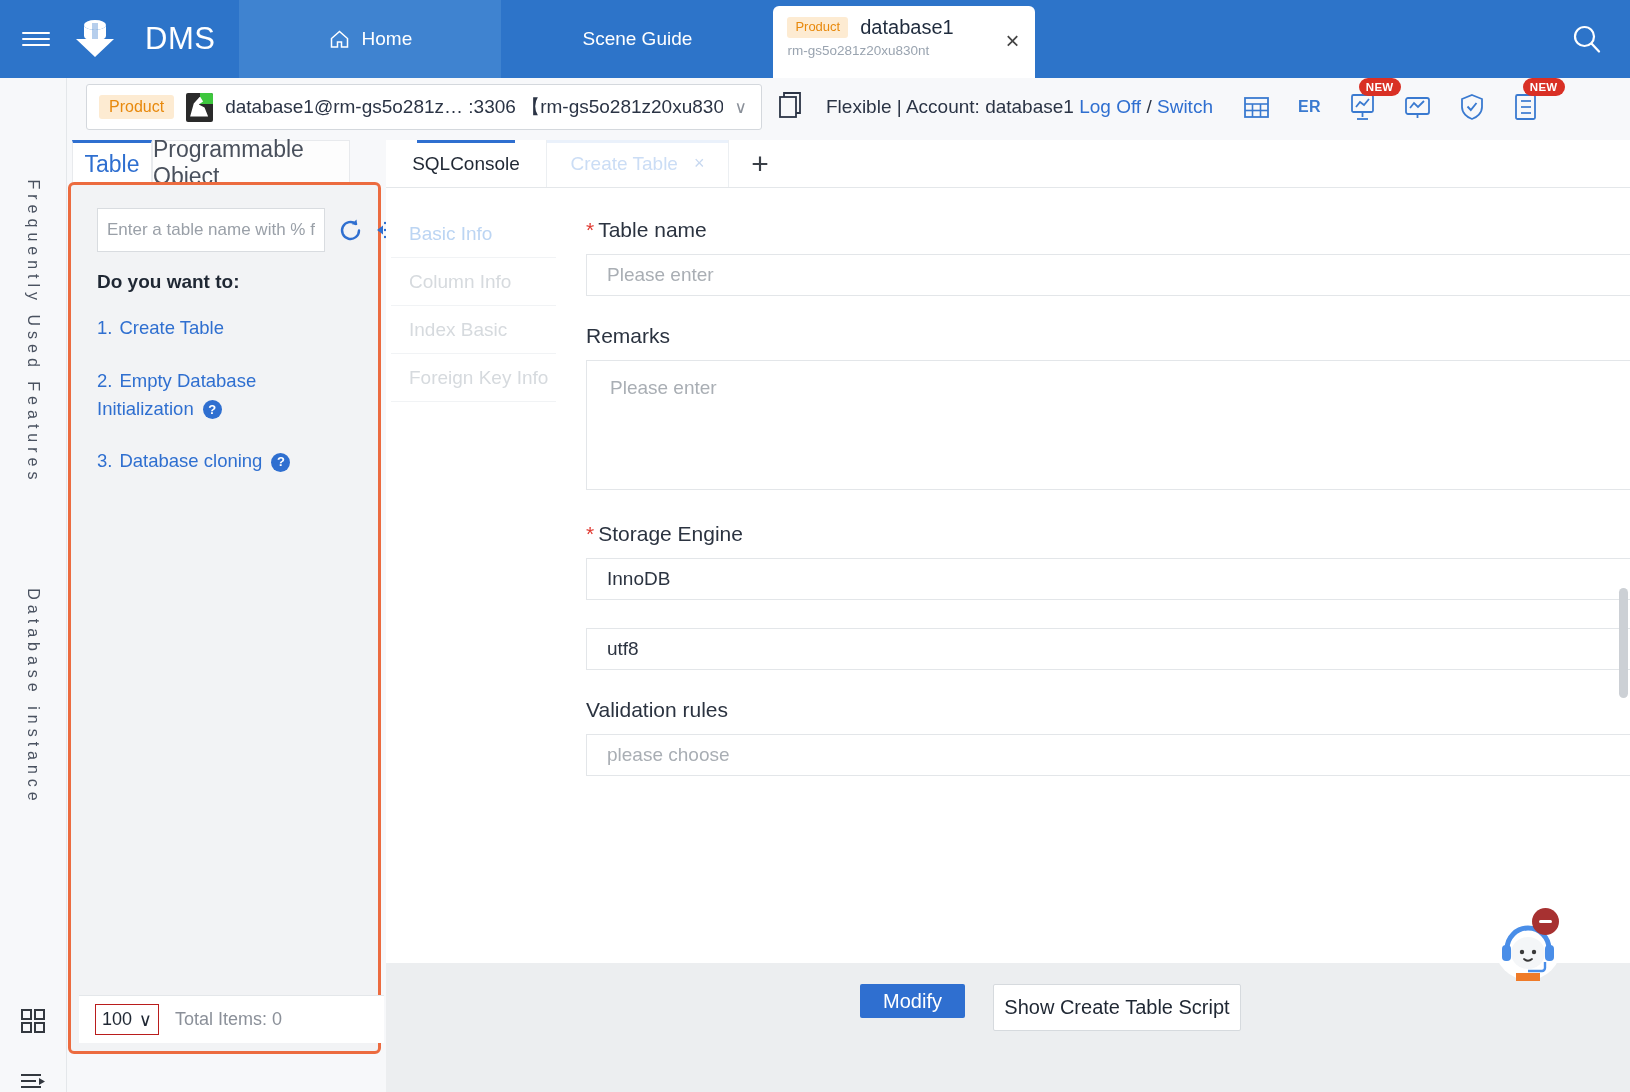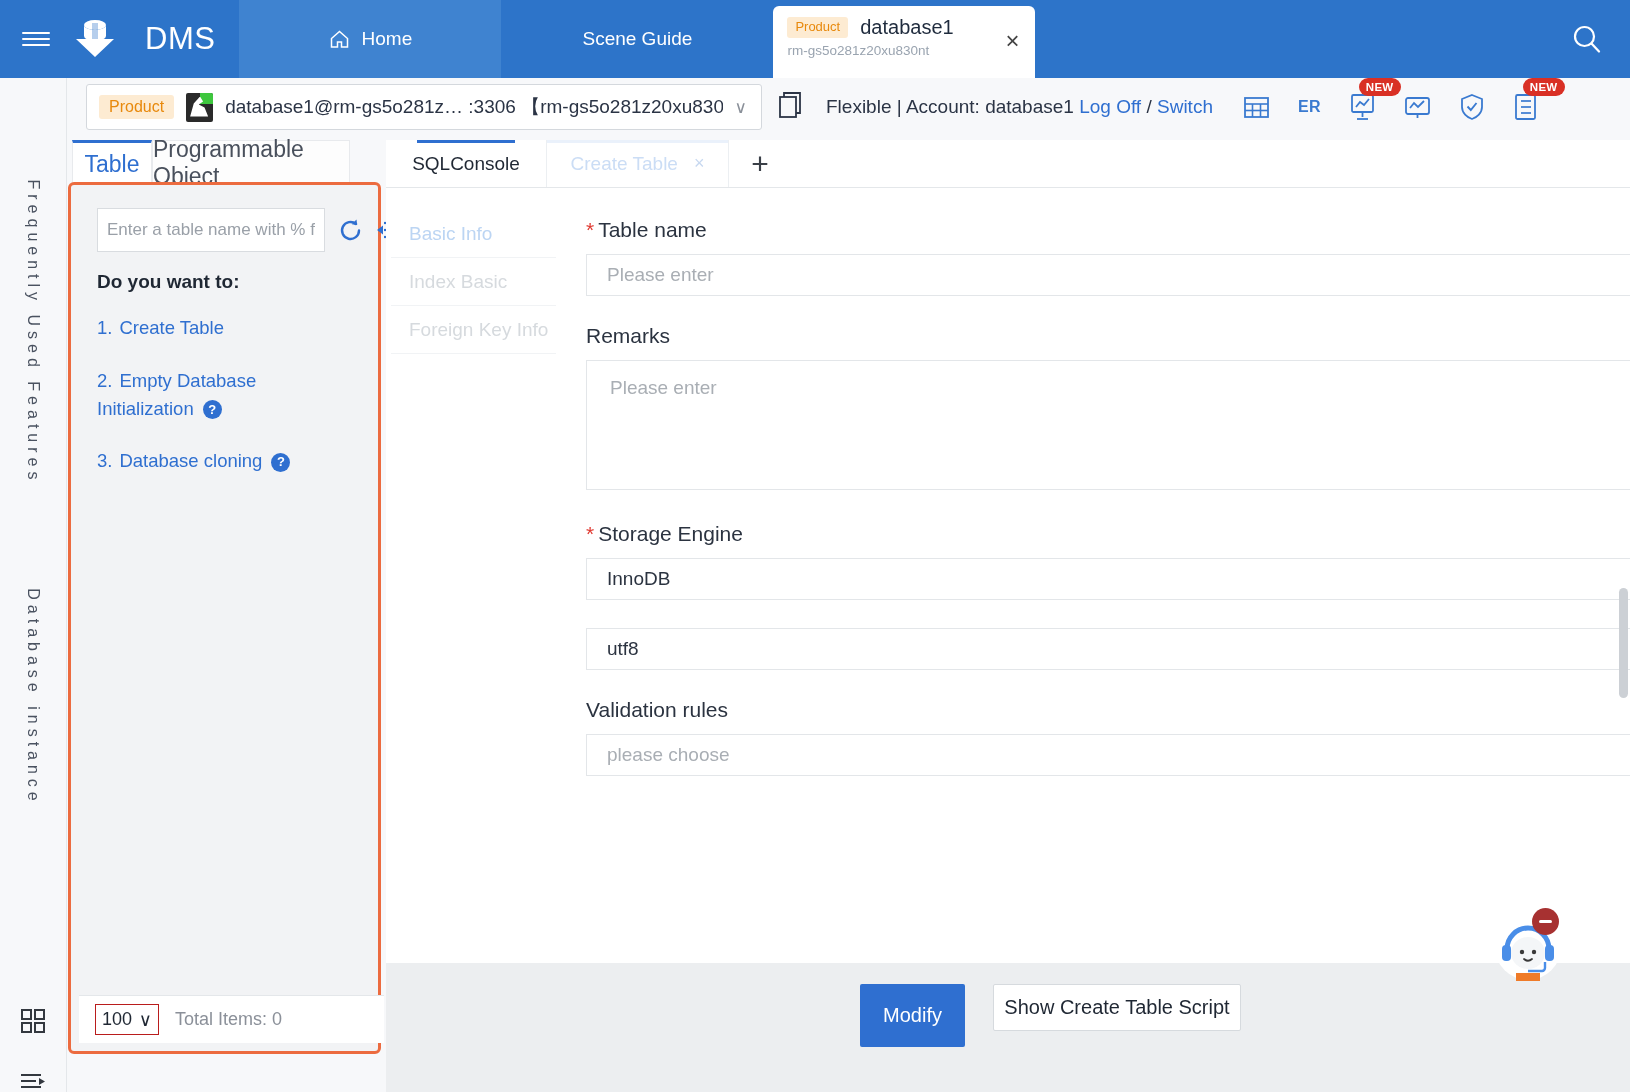--- a/index.html
+++ b/index.html
@@ -214,21 +214,21 @@
     position: absolute; right: 2px; top: 400px; width: 9px; height: 110px;
     background: #ccd0d5; border-radius: 5px;
   }
 
   
   .actionbar {
     position: absolute; left: 386px; top: 963px; width: 1244px; height: 129px;
     background: #eceef0; display: flex; align-items: flex-start; padding-top: 21px; padding-left: 474px; gap: 28px;
   }
   .btn-primary {
-    width: 105px; height: 63px; background: #2f6fd0; color: #fff; border: none;
+    width: 105px; height: 34px; background: #2f6fd0; color: #fff; border: none;
     font-size: 20px; cursor: pointer; border-radius: 2px;
     font-family: "Liberation Sans", sans-serif;
   }
   .btn-default {
     width: 248px; height: 47px; background: #fff; color: #1f2733; border: 1px solid #d6dade;
     font-size: 20px; cursor: pointer; border-radius: 2px;
     font-family: "Liberation Sans", sans-serif;
   }
 
   
@@ -443,20 +443,23 @@
     </div>
     <div class="ctab plus">+</div>
   </div>
 
   <div class="main">
     <div class="stepnav">
       <div class="step active">
         <span>Basic Info</span>
       </div>
       <div class="step idle">
+        <span>Column Info</span>
+      </div>
+      <div class="step idle">
         <span>Index Basic</span>
       </div>
       <div class="step idle">
         <span>Foreign Key Info</span>
       </div>
     </div>
 
     <div class="form">
       <div class="field">
         <div class="flabel">

